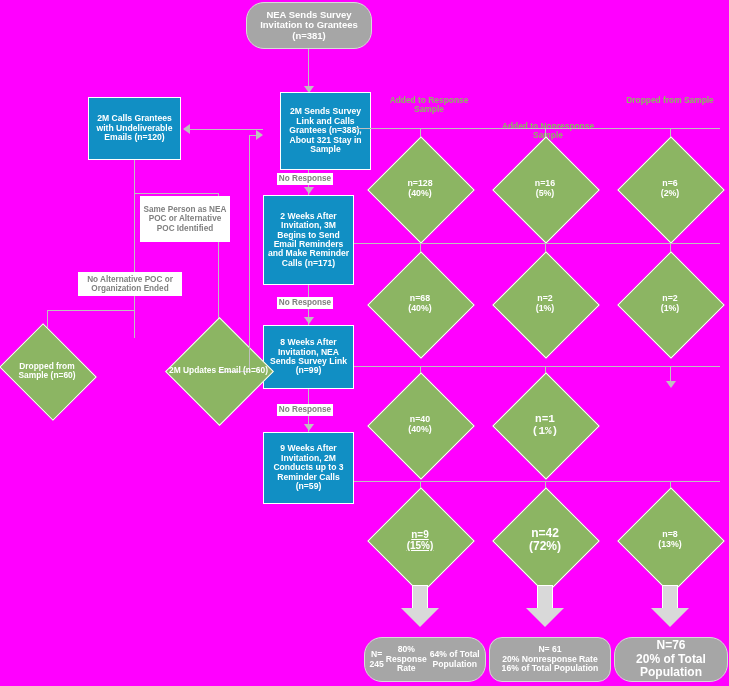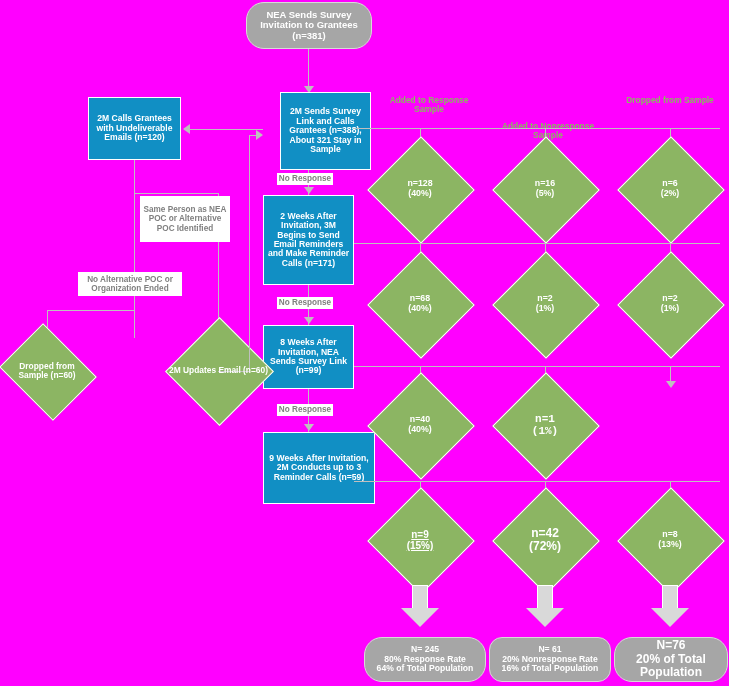--- a/index.html
+++ b/index.html
@@ -84,21 +84,21 @@
   </div>
 
   <div class="node process-blue" style="left:263px;top:195px;width:91px;height:90px;font-size:8.6px;padding:0 3px;">
     <span>2 Weeks After Invitation, 3M Begins to Send Email Reminders and Make Reminder Calls (n=171)</span>
   </div>
 
   <div class="node process-blue" style="left:263px;top:325px;width:91px;height:64px;font-size:8.6px;padding:0 3px;">
     <span>8 Weeks After Invitation, NEA Sends Survey Link (n=99)</span>
   </div>
 
-  <div class="node process-blue" style="left:263px;top:432px;width:112px;height:72px;font-size:8.6px;padding:0 3px;">
+  <div class="node process-blue" style="left:263px;top:432px;width:91px;height:72px;font-size:8.6px;padding:0 3px;">
     <span>9 Weeks After Invitation, 2M Conducts up to 3 Reminder Calls (n=59)</span>
   </div>
 
   <div class="ln lnv" style="left:308px;top:170px;height:25px;"></div>
   <div class="label-white" style="left:277px;top:173px;width:56px;height:12px;font-size:8.2px;">
     <span>No Response</span>
   </div>
   <div class="arrow-down" style="left:304px;top:187px;"></div>
 
   <div class="ln lnv" style="left:308px;top:285px;height:40px;"></div>
@@ -286,21 +286,21 @@
   </div>
   <div class="block-arrow" style="left:526px;top:585px;width:38px;height:43px;">
     <div class="shaft"></div>
     <div class="head"></div>
   </div>
   <div class="block-arrow" style="left:651px;top:585px;width:38px;height:43px;">
     <div class="shaft"></div>
     <div class="head"></div>
   </div>
 
-  <div class="node rounded-grey" style="left:364px;top:637px;width:122px;height:45px;font-size:8.6px;padding:0 4px;flex-direction:column;">
+  <div class="node rounded-grey" style="left:364px;top:637px;width:122px;height:45px;font-size:8.6px;padding:0 4px;flex-direction:row;">
     <span>N= 245</span>
     <span>80% Response Rate</span>
     <span>64% of Total Population</span>
   </div>
   <div class="node rounded-grey" style="left:489px;top:637px;width:122px;height:45px;font-size:8.6px;padding:0 4px;flex-direction:column;border-radius:13px;">
     <span>N= 61</span>
     <span>20% Nonresponse Rate</span>
     <span>16% of Total Population</span>
   </div>
   <div class="node rounded-grey" style="left:614px;top:637px;width:114px;height:45px;font-size:12px;padding:0 4px;flex-direction:column;">

